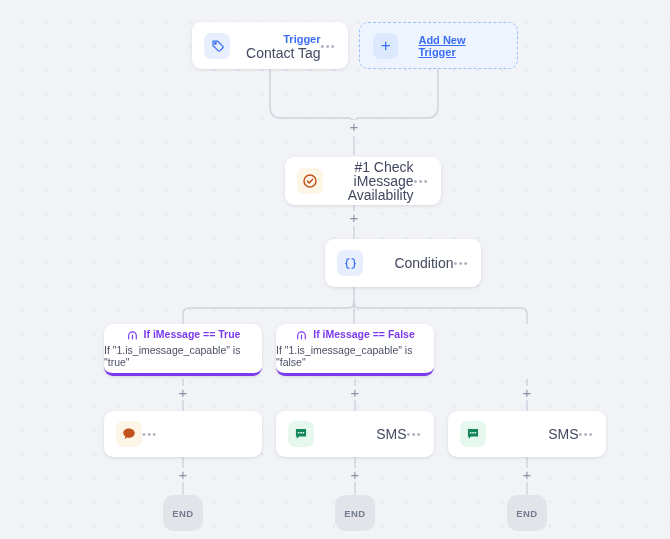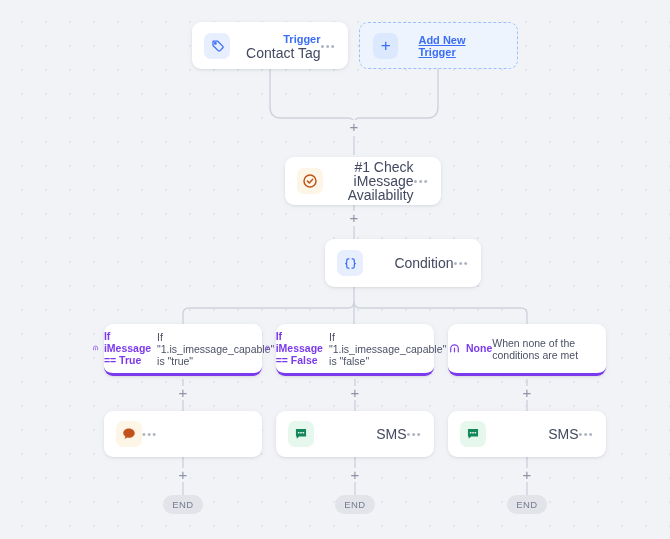--- a/index.html
+++ b/index.html
@@ -77,43 +77,43 @@
   #condition-card { left: 277px; top: 239px; width: 156px; height: 48px; margin-left: 48px; }
 
   
   .branch {
     position: absolute;
     width: 158px; height: 52px;
     background: #fff;
     border-radius: 9px;
     border-bottom: 3px solid #7c3aed;
     box-shadow: 0 1px 2px rgba(29,34,53,.08), 0 1px 6px rgba(29,34,53,.05);
-    display: flex; flex-direction: row;
+    display: flex; flex-direction: column;
     align-items: center; justify-content: center;
     padding-bottom: 2px;
   }
   .branch-head { display: flex; align-items: center; gap: 5px; }
   .branch-title { font-size: 10.5px; font-weight: bold; color: #7c3aed; }
   .branch-desc { font-size: 10.5px; color: #4b5065; margin-top: 3px; }
   #branch-true { left: 104px; top: 324px; }
   #branch-false { left: 276px; top: 324px; }
   #branch-none { left: 448px; top: 324px; }
 
   
   #act-imessage { left: 104px; top: 411px; width: 158px; height: 46px; }
   #act-sms-1 { left: 276px; top: 411px; width: 158px; height: 46px; }
   #act-sms-2 { left: 448px; top: 411px; width: 158px; height: 46px; }
 
   .end-pill {
     position: absolute;
-    width: 40px; height: 19px;
+    width: 40px; height: 36px;
     background: #e2e4ea;
     border-radius: 10px;
     color: #757c90;
-    font-size: 9.5px; font-weight: normal;
+    font-size: 9.5px; font-weight: bold;
     letter-spacing: .4px;
     display: flex; align-items: center; justify-content: center;
   }
   #end-1 { left: 163px; top: 495px; }
   #end-2 { left: 335px; top: 495px; }
   #end-3 { left: 507px; top: 495px; }
 </style>
 </head>
 <body>
 
@@ -215,30 +215,20 @@
     <div class="branch-head">
       <svg width="13" height="13" viewBox="0 0 24 24" fill="none" stroke="#7c3aed" stroke-width="2.2" stroke-linecap="round" stroke-linejoin="round">
         <path d="M5 20V14a7 7 0 0 1 14 0v6"></path>
         <path d="M12 20v-7"></path>
       </svg>
       <span class="branch-title">If iMessage == False</span>
     </div>
     <div class="branch-desc">If "1.is_imessage_capable" is "false"</div>
   </div>
 
-  <div class="branch" id="branch-none">
-    <div class="branch-head">
-      <svg width="13" height="13" viewBox="0 0 24 24" fill="none" stroke="#7c3aed" stroke-width="2.2" stroke-linecap="round" stroke-linejoin="round">
-        <path d="M5 20V14a7 7 0 0 1 14 0v6"></path>
-        <path d="M12 20v-7"></path>
-      </svg>
-      <span class="branch-title">None</span>
-    </div>
-    <div class="branch-desc">When none of the conditions are met</div>
-  </div>
 
   <div class="plus" style="left:176px; top:386px;">+</div>
   <div class="plus" style="left:348px; top:386px;">+</div>
   <div class="plus" style="left:520px; top:386px;">+</div>
 
   <div class="card" id="act-imessage">
     <div class="icon-box icon-cream">
       <svg width="16" height="16" viewBox="0 0 24 24" fill="#c2521c">
         <path d="M12 3.6c-4.8 0-8.6 3-8.6 6.8 0 2.2 1.3 4.1 3.3 5.3-.2 1.1-.9 2.4-1.9 3.4 1.9-.3 3.6-1 4.8-1.9 .8.2 1.6.3 2.4.3 4.8 0 8.6-3 8.6-6.8S16.8 3.6 12 3.6Z"></path>
       </svg>

